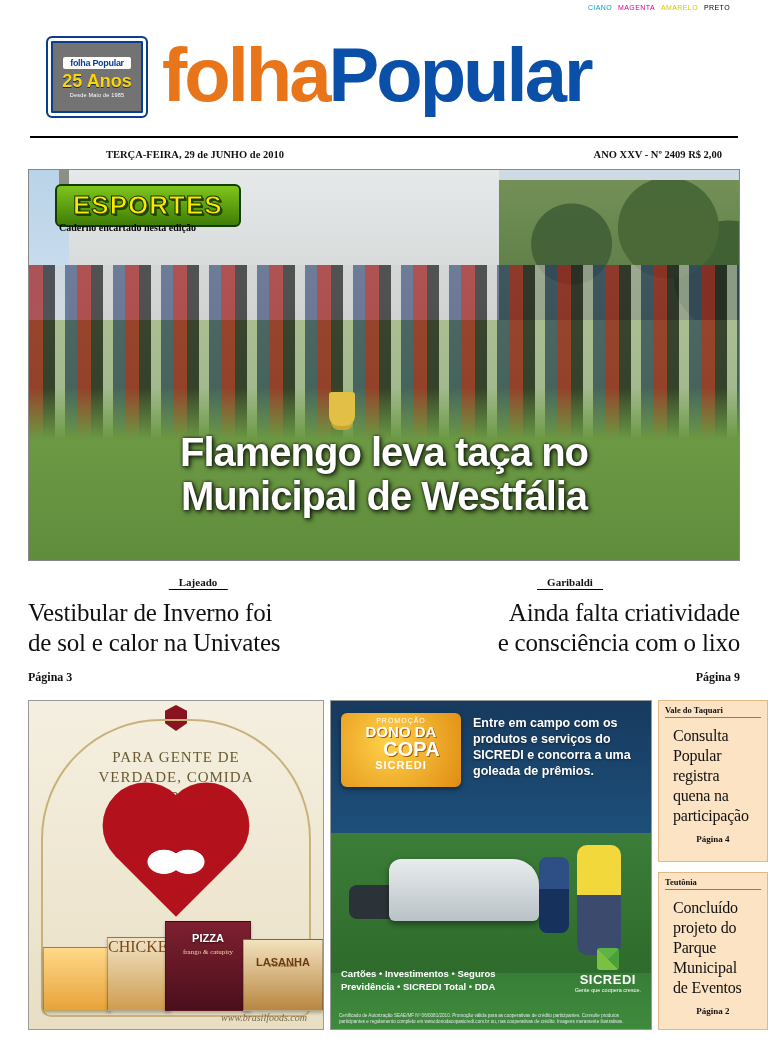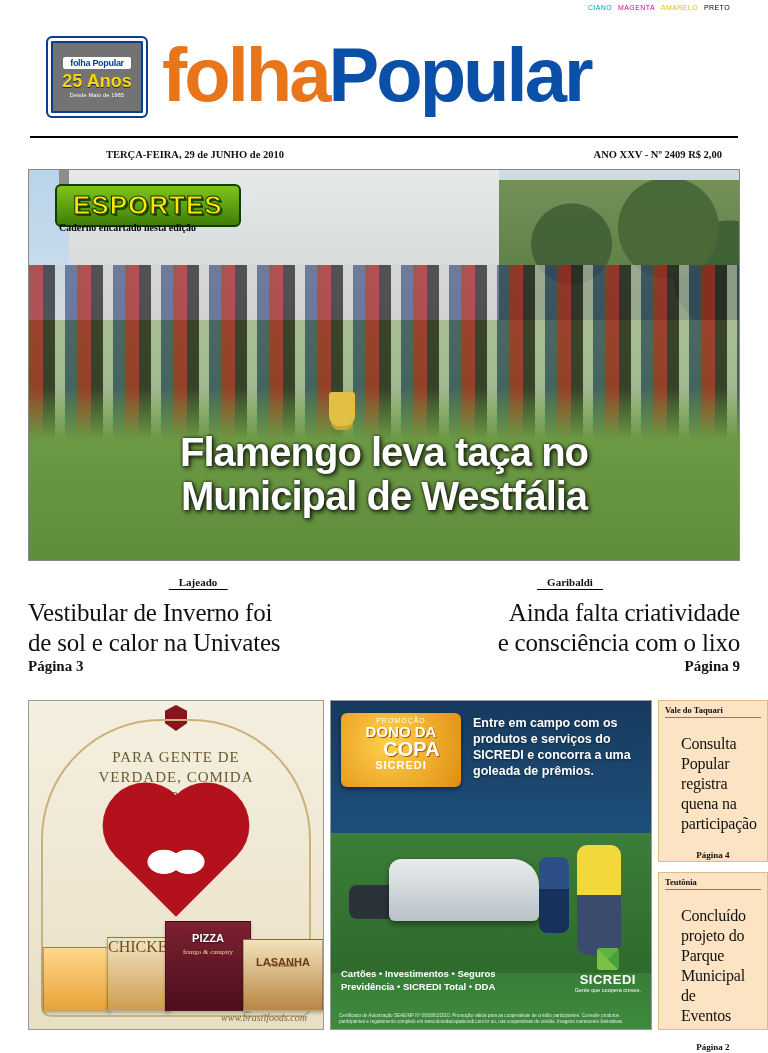--- a/index.html
+++ b/index.html
@@ -255,22 +255,22 @@
   .teaser h2 {
     margin: 8px 0 0 0;
     font-size: 25px;
     line-height: 30px;
     font-weight: normal;
     letter-spacing: -.2px;
   }
   .teaser.left h2 { text-align: left; }
   .teaser.right h2 { text-align: right; }
   .teaser .page {
-    margin-top: 0;
-    font-size: 15px;
+    margin-top: 12px;
+    font-size: 12px;
     font-weight: bold;
   }
   .teaser.right .page { text-align: right; }
 
   
   .bottom {
     position: absolute;
     top: 700px;
     left: 28px;
     width: 712px;
@@ -500,21 +500,21 @@
   .brief.b1 { top: 0; height: 162px; }
   .brief.b2 { top: 172px; height: 158px; }
   .brief .kicker {
     font-size: 8.5px;
     font-weight: bold;
     border-bottom: 1px solid #9a7a4c;
     padding-bottom: 2px;
     margin-bottom: 4px;
   }
   .brief h3 {
-    margin: 16px;
+    margin: 8px;
     font-size: 16px;
     line-height: 20px;
     font-weight: normal;
     letter-spacing: -.2px;
   }
   .brief .page {
     margin-top: 6px;
     text-align: center;
     font-size: 9px;
     font-weight: bold;

